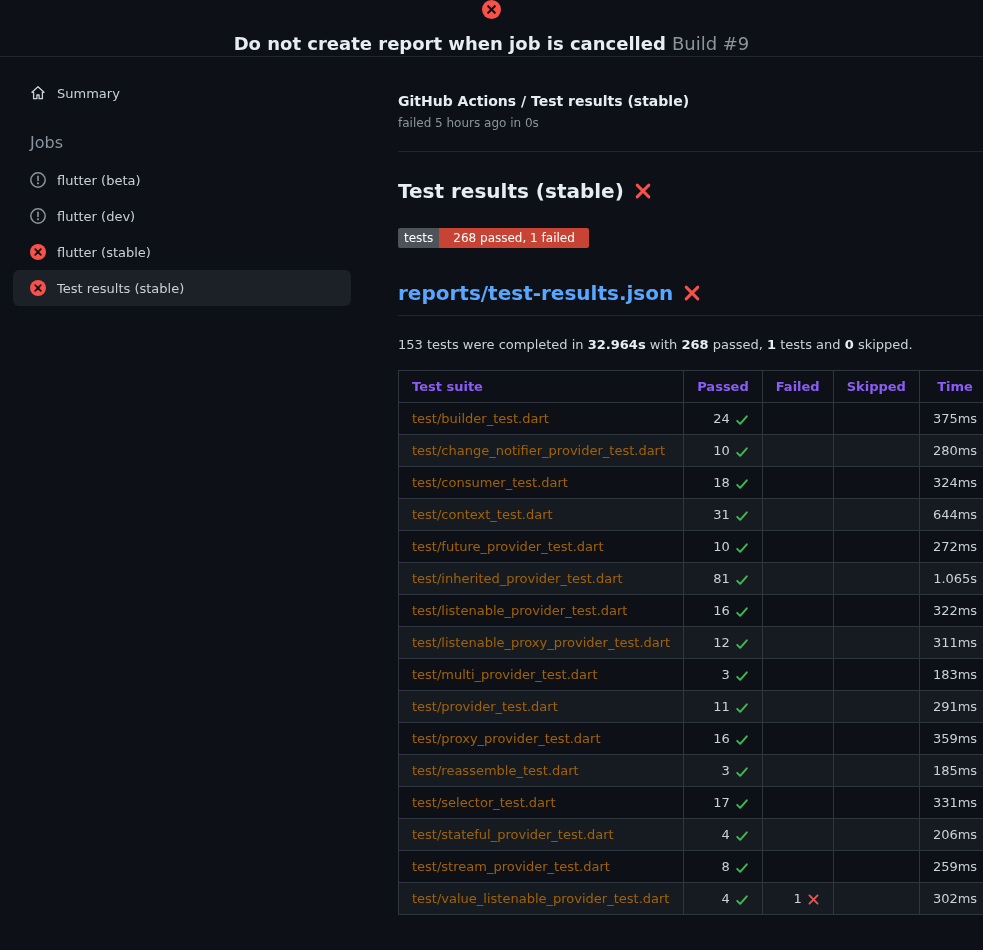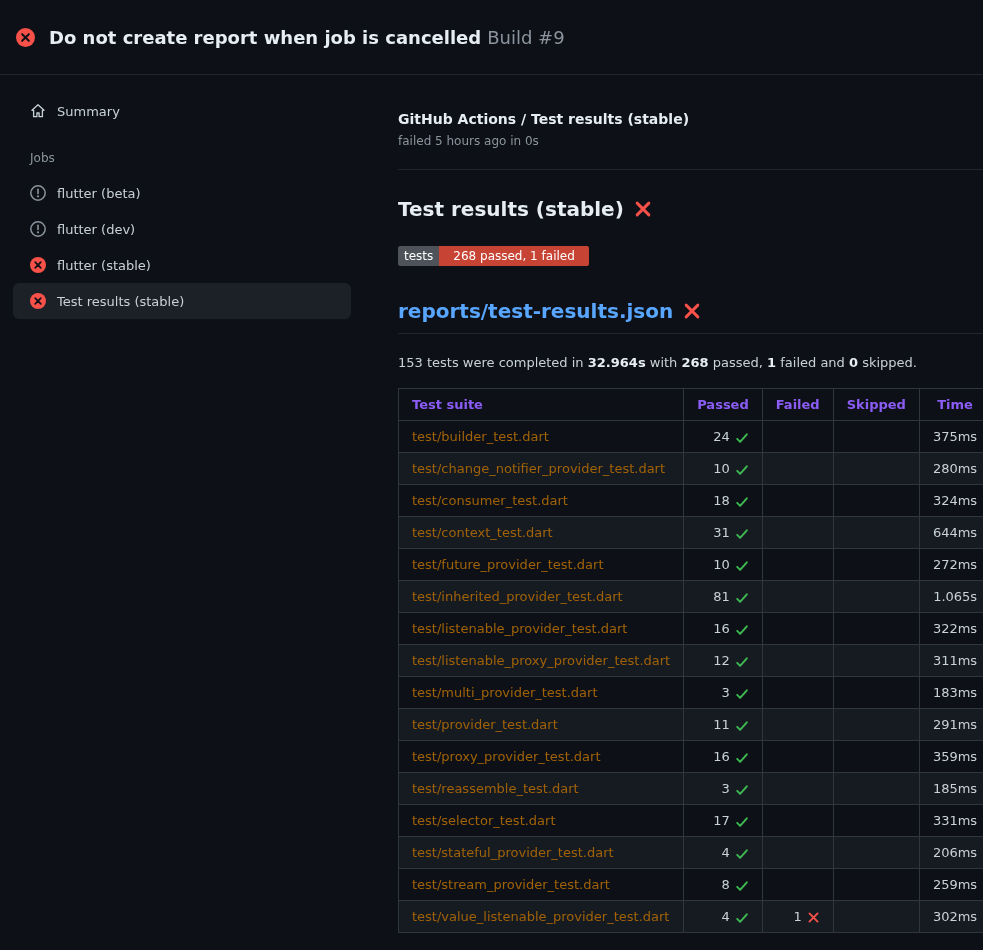--- a/index.html
+++ b/index.html
@@ -7,38 +7,39 @@
   body {
     background:#0d1117;
     color:#c9d1d9;
     font-family:"DejaVu Sans","Liberation Sans",sans-serif;
     font-size:14px;
     overflow:hidden;
   }
   
   .app-header {
     display:flex; align-items:center; gap:14px;
-    height:75px; padding:0 16px;
+    height:57px; padding:0 16px;
     border-bottom:1px solid #21262d;
+    flex-direction:column;
   }
   .app-header .status-icon { display:flex; }
   .app-header h1 { font-size:18px; font-weight:700; color:#e6edf3; white-space:nowrap; }
   .app-header .build-number { color:#8b949e; font-weight:400; margin-left:6px; }
 
   
   .layout { display:flex; align-items:flex-start; }
   .sidebar { width:398px; flex-shrink:0; padding:18px 47px 0 13px; }
   .sidebar-item {
     display:flex; align-items:center; gap:11px;
     padding:10px 17px; border-radius:6px;
     font-size:13px; color:#c9d1d9; cursor:pointer; white-space:nowrap;
   }
   .sidebar-item.selected { background:#1c2128; }
   .sidebar-item .icon { display:flex; width:16px; flex-shrink:0; }
-  .jobs-label { color:#8b949e; font-size:12px; padding:6px 17px; margin-top:16px; margin-bottom:4px; }
+  .jobs-label { color:#8b949e; font-size:16px; padding:6px 17px; margin-top:16px; margin-bottom:4px; }
 
   
   .main { flex:1; padding-top:36px; }
   .breadcrumb { font-size:14px; font-weight:700; color:#e6edf3; }
   .status-line { margin-top:7px; font-size:12px; color:#8b949e; }
   .divider { border:0; border-top:1px solid #21262d; margin-top:21px; }
   .section-title {
     margin-top:27px; display:flex; align-items:center; gap:10px;
     font-size:20px; font-weight:700; color:#e6edf3;
   }
@@ -158,21 +159,21 @@
 
     <h2 class="report-title">
       <span>reports/test-results.json</span>
       <span class="red-x">
         <svg viewBox="0 0 16 16" width="18" height="18">
           <path d="M2.8 2.8l10.4 10.4M13.2 2.8L2.8 13.2" stroke="#f85149" stroke-width="2.6" stroke-linecap="round"></path>
         </svg>
       </span>
     </h2>
 
-    <p class="summary-line"><span>153 tests were completed in </span><b>32.964s</b><span> with </span><b>268</b><span> passed, </span><b>1</b><span> failed and </span><b>0</b><span> skipped.</span></p>
+    <p class="summary-line"><span>153 tests were completed in </span><b>32.964s</b><span> with </span><b>268</b><span> passed, </span><b>1</b><span> tests and </span><b>0</b><span> skipped.</span></p>
 
     <table class="results">
       <thead>
         <tr>
             <th>Test suite</th>
             <th>Passed</th>
             <th>Failed</th>
             <th>Skipped</th>
             <th>Time</th>
           </tr>

